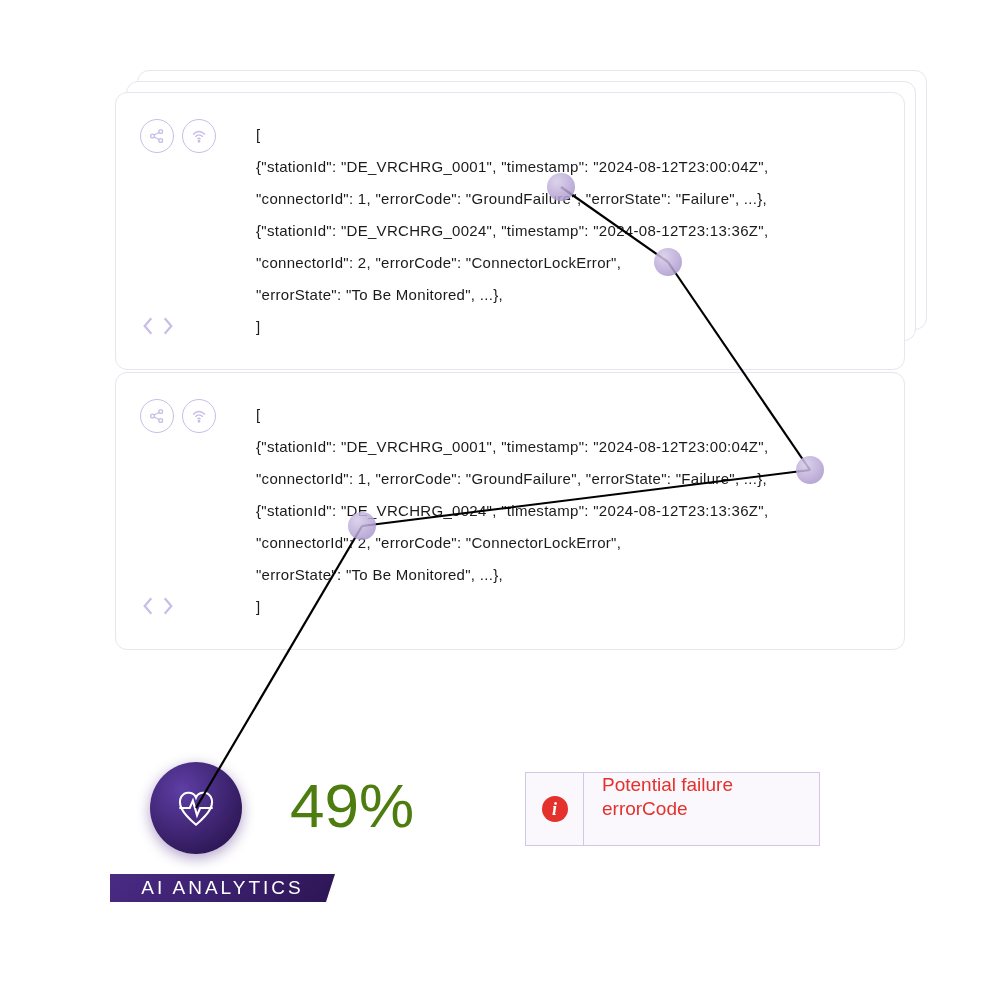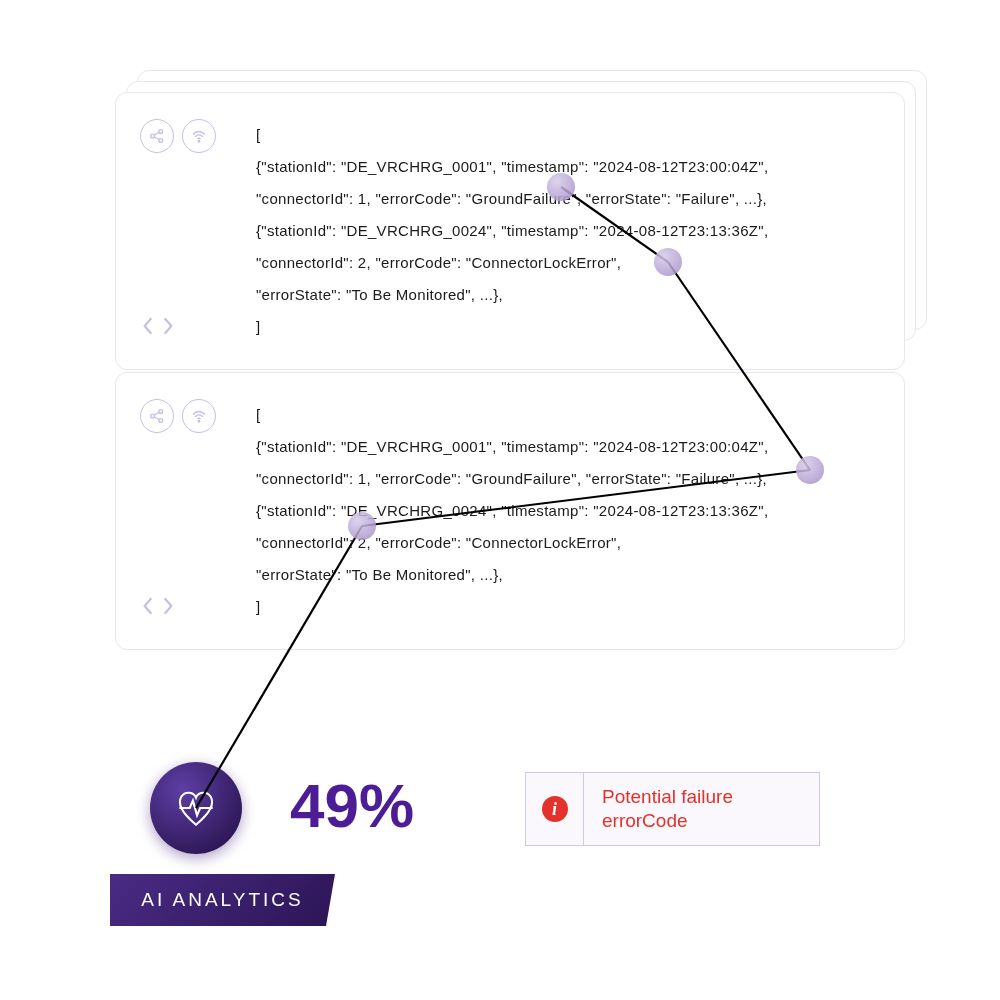--- a/index.html
+++ b/index.html
@@ -82,36 +82,36 @@
     background: radial-gradient(circle at 35% 30%, #5e3ea5, #2a1450 85%);
     display: flex; align-items: center; justify-content: center;
     box-shadow: 0 4px 14px rgba(60,20,120,0.4);
   }
   .analytics-circle svg { stroke: #fff; fill: none; stroke-width: 2; }
   .analytics-label {
     position: absolute;
     left: 110px;
     top: 874px;
     width: 225px;
-    height: 52px;
+    height: 28px;
     background: linear-gradient(135deg, #4a2b85, #2c1555);
     color: #fff;
     font-size: 19px;
     letter-spacing: 3px;
     display: flex; align-items: center; justify-content: center;
     font-weight: 300;
     clip-path: polygon(0 0, 100% 0, 96% 100%, 0 100%);
   }
   .percent {
     position: absolute;
     left: 290px;
     top: 770px;
     font-size: 62px;
-    font-weight: 700;
-    color: #4c1d95;
+    font-weight: 400;
+    color: #4d7c0f;
   }
   .warn-box {
     position: absolute;
     left: 525px;
     top: 772px;
     width: 295px;
     height: 74px;
     border: 1.5px solid #d2c8e4;
     background: #faf8fd;
     display: flex;
@@ -123,21 +123,21 @@
     display: flex; align-items: center; justify-content: center;
   }
   .warn-left-circ {
     width: 26px; height: 26px; border-radius: 50%;
     background: #e4312b;
     display: flex; align-items: center; justify-content: center;
   }
   .warn-left-circ span { color: #fff; font-family: Georgia, serif; font-size: 18px; font-weight: bold; font-style: italic; line-height: 1; }
   .warn-text {
     flex: 1;
-    display: flex; align-items: center;
+    display: flex; 
     padding-left: 18px;
     color: #e4312b;
     font-size: 19px;
     line-height: 24px;
     font-weight: 300;
   }
 
   
   .overlay {
     position: absolute;

